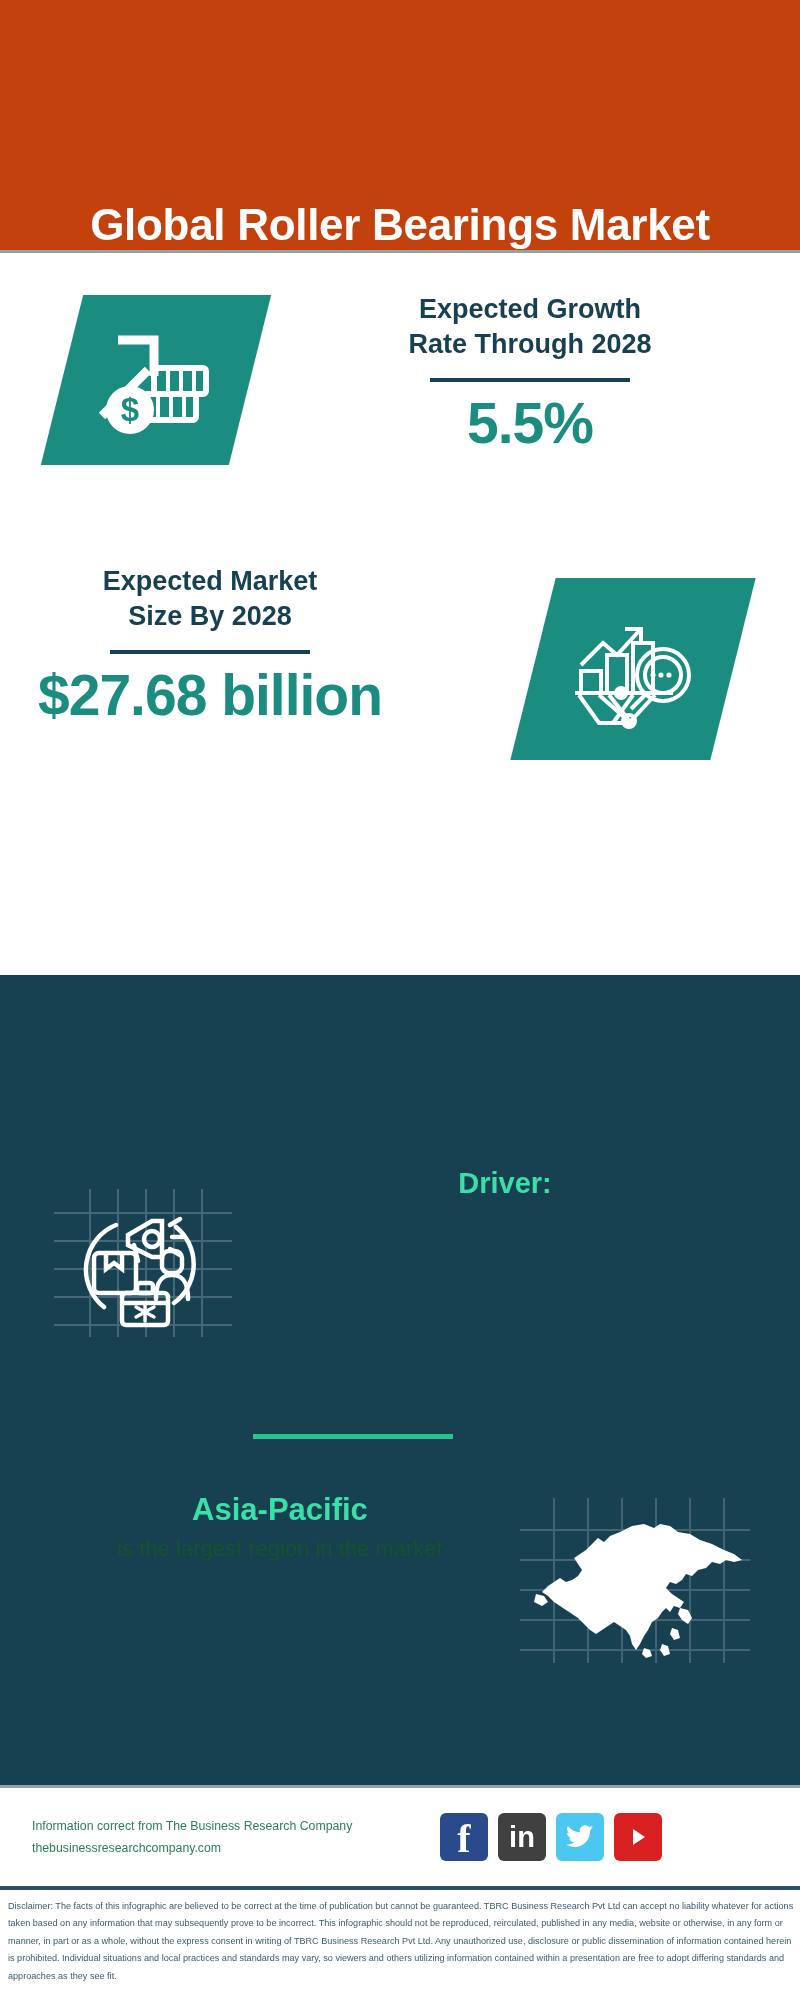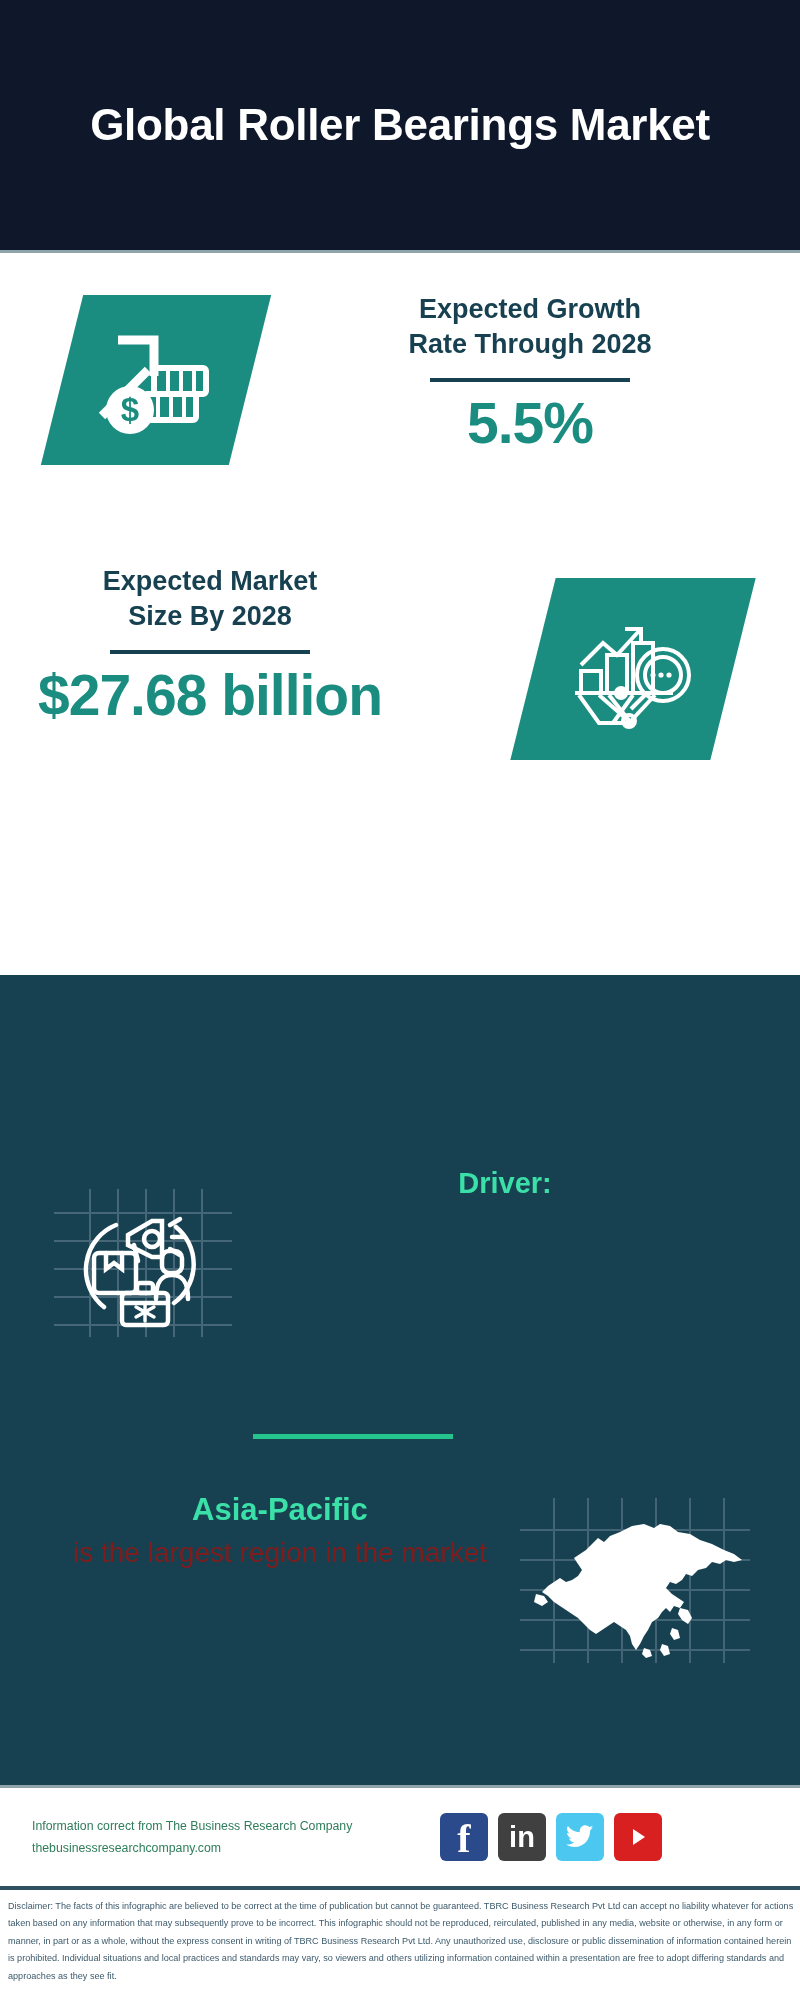--- a/index.html
+++ b/index.html
@@ -7,22 +7,22 @@
   body{
     width:800px; height:2000px; position:relative; overflow:hidden;
     font-family:"Liberation Sans", sans-serif;
     color:#174050;
   }
   .page{ position:absolute; inset:0; background:#fff; }
 
   
   .header{
     position:absolute; left:0; top:0; width:800px; height:250px;
-    background:#0f172a;
-    display:flex; align-items:center; justify-content:center;
+    background:#c2410c;
+    display:flex; align-items:flex-end; justify-content:center;
     padding:0 41px;
   }
   .header-title{
     font-size:44px; font-weight:bold; color:#ffffff;
     text-align:center; line-height:1.16; letter-spacing:-0.3px;
   }
   .header-rule{
     position:absolute; left:0; top:250px; width:800px; height:3px;
     background:#8fa3ab;
   }
@@ -104,21 +104,21 @@
     position:absolute; left:0; top:1480px; width:800px; height:220px;
     z-index:3;
   }
   .region-text{
     position:absolute; left:70px; top:10px; width:420px; text-align:center;
   }
   .region-head{
     font-size:31px; font-weight:bold; color:#3ae0a8; line-height:1.3;
   }
   .region-body{
-    font-size:28px; font-weight:normal; color:#7f1d1d; line-height:1.33;
+    font-size:22px; font-weight:normal; color:#14532d; line-height:1.33;
     margin-top:4px;
   }
   .region-map{
     position:absolute; left:520px; top:18px; width:230px; height:165px;
   }
 
   
   .footer{
     position:absolute; left:0; top:1785px; width:800px; height:100px;
     background:#ffffff;

